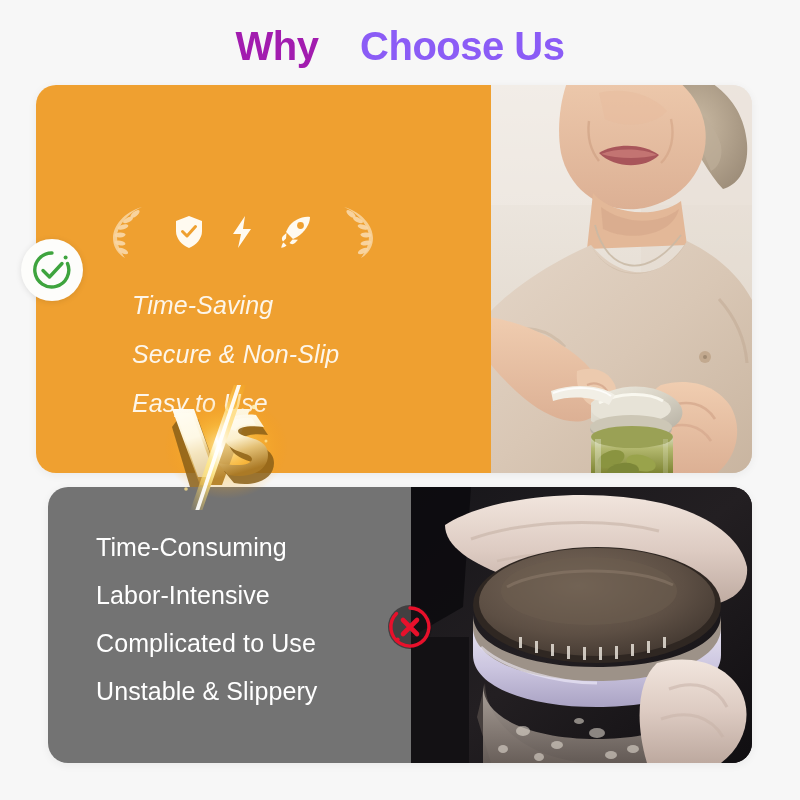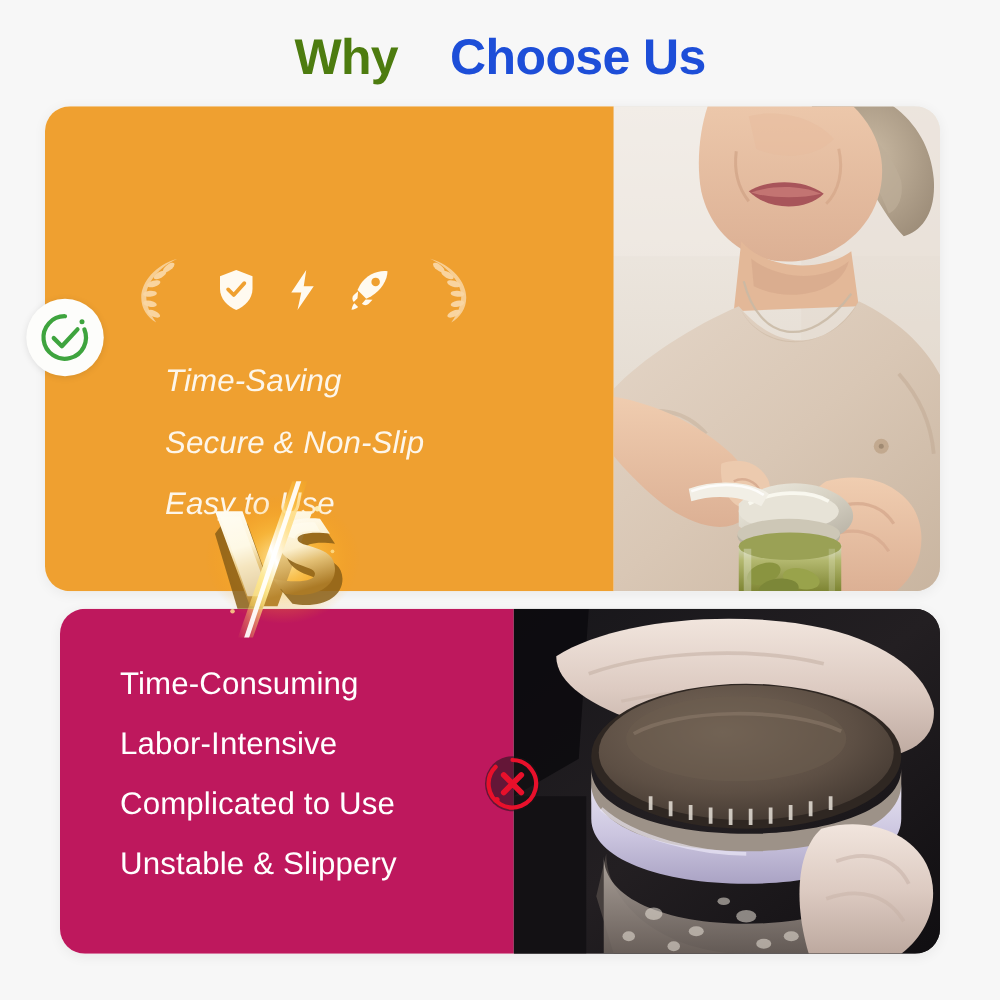--- a/index.html
+++ b/index.html
@@ -21,22 +21,22 @@
     position: absolute;
     top: 24px;
     left: 0;
     width: 800px;
     text-align: center;
     font-size: 40px;
     font-weight: bold;
     letter-spacing: -0.5px;
     white-space: nowrap;
   }
-  .title-accent { color: #4d7c0f; }
-  .title-rest   { color: #1d4ed8; margin-left: 31px; }
+  .title-accent { color: #a21caf; }
+  .title-rest   { color: #8b5cf6; margin-left: 31px; }
 
   
   .pro-card {
     position: absolute;
     left: 36px;
     top: 85px;
     width: 716px;
     height: 388px;
     border-radius: 20px;
     overflow: hidden;
@@ -118,21 +118,21 @@
     height: 276px;
     border-radius: 20px;
     overflow: hidden;
     display: flex;
     box-shadow: 0 2px 10px rgba(0,0,0,0.06);
   }
   .con-left {
     width: 363px;
     flex: 0 0 363px;
     height: 100%;
-    background: #be185d;
+    background: #737373;
     position: relative;
   }
   .con-right {
     flex: 1 1 auto;
     height: 100%;
     position: relative;
     overflow: hidden;
     background: #1a1517;
   }
   .con-list {

